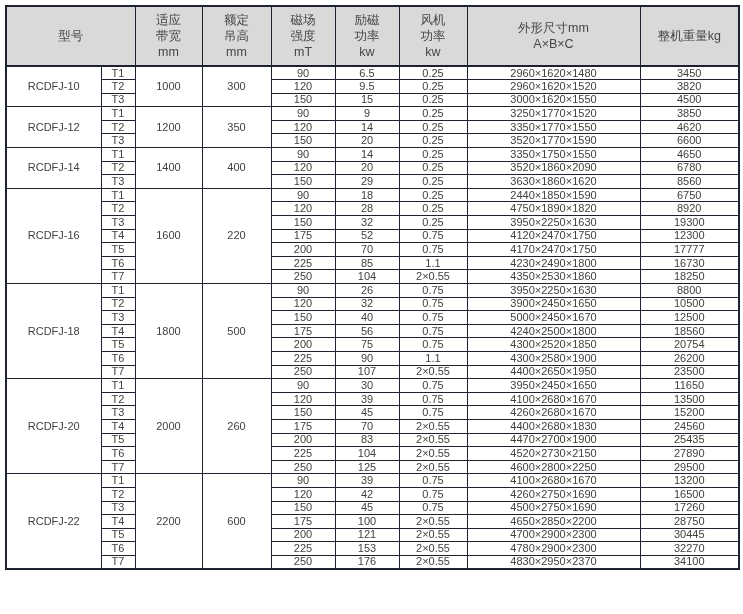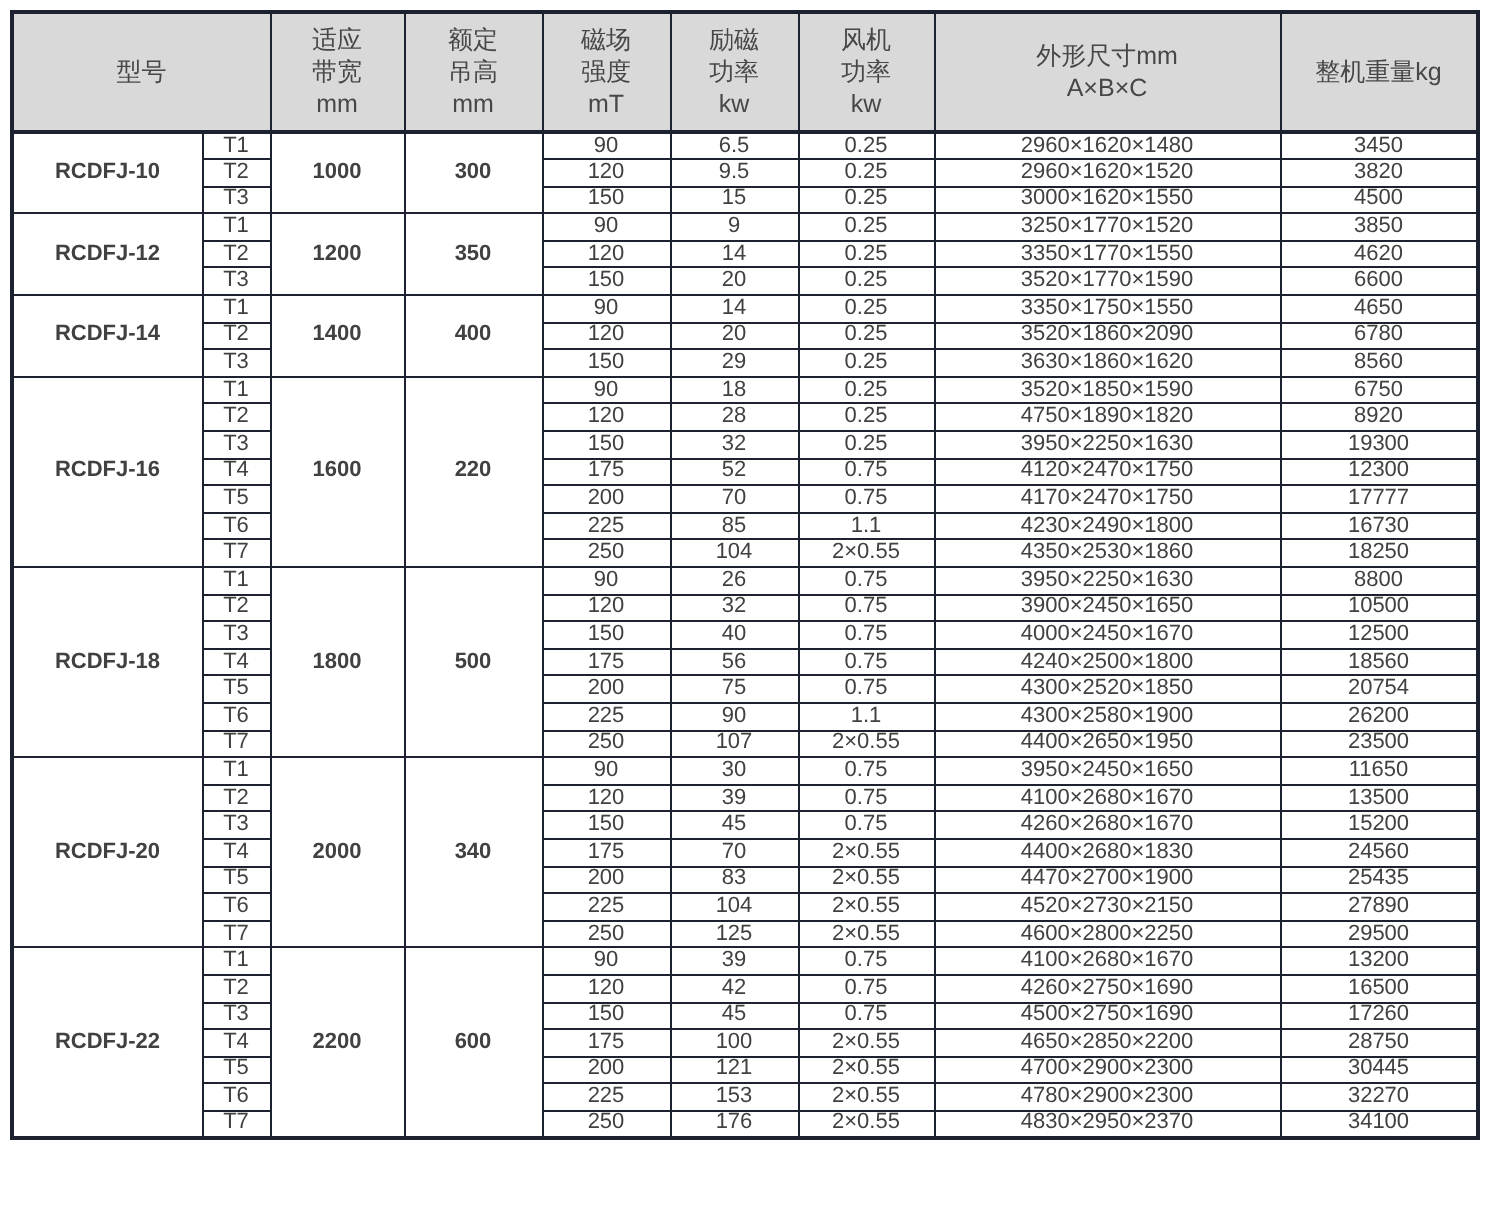--- a/index.html
+++ b/index.html
@@ -41,21 +41,21 @@
   }
   table.spec td {
     height: 13.6px;
     font-size: 11px;
     line-height: 1.0;
     white-space: nowrap;
     background: #ffffff;
   }
   td.model-cell { font-size: 12px; }
   td.t-cell     { font-size: 11px; }
-  td.merged     { font-size: 11.5px; font-weight: bold; }
+  td.merged     { font-size: 11.5px; }
 </style>
 </head>
 <body>
 
 <div class="table-wrap">
   <table class="spec">
     <colgroup>
       <col style="width:95px">
       <col style="width:34px">
       <col style="width:67px">
@@ -172,21 +172,21 @@
           <td>8560</td>
         </tr>
         <tr>
           <td class="model-cell merged" rowspan="7">RCDFJ-16</td>
           <td class="t-cell">T1</td>
           <td class="merged" rowspan="7">1600</td>
           <td class="merged" rowspan="7">220</td>
           <td>90</td>
           <td>18</td>
           <td>0.25</td>
-          <td>3520×1850×1590</td>
+          <td>2440×1850×1590</td>
           <td>6750</td>
         </tr>
         <tr>
           <td class="t-cell">T2</td>
           <td>120</td>
           <td>28</td>
           <td>0.25</td>
           <td>4750×1890×1820</td>
           <td>8920</td>
         </tr>
@@ -247,21 +247,21 @@
           <td>32</td>
           <td>0.75</td>
           <td>3900×2450×1650</td>
           <td>10500</td>
         </tr>
         <tr>
           <td class="t-cell">T3</td>
           <td>150</td>
           <td>40</td>
           <td>0.75</td>
-          <td>4000×2450×1670</td>
+          <td>5000×2450×1670</td>
           <td>12500</td>
         </tr>
         <tr>
           <td class="t-cell">T4</td>
           <td>175</td>
           <td>56</td>
           <td>0.75</td>
           <td>4240×2500×1800</td>
           <td>18560</td>
         </tr>
@@ -286,21 +286,21 @@
           <td>250</td>
           <td>107</td>
           <td>2×0.55</td>
           <td>4400×2650×1950</td>
           <td>23500</td>
         </tr>
         <tr>
           <td class="model-cell merged" rowspan="7">RCDFJ-20</td>
           <td class="t-cell">T1</td>
           <td class="merged" rowspan="7">2000</td>
-          <td class="merged" rowspan="7">340</td>
+          <td class="merged" rowspan="7">260</td>
           <td>90</td>
           <td>30</td>
           <td>0.75</td>
           <td>3950×2450×1650</td>
           <td>11650</td>
         </tr>
         <tr>
           <td class="t-cell">T2</td>
           <td>120</td>
           <td>39</td>

